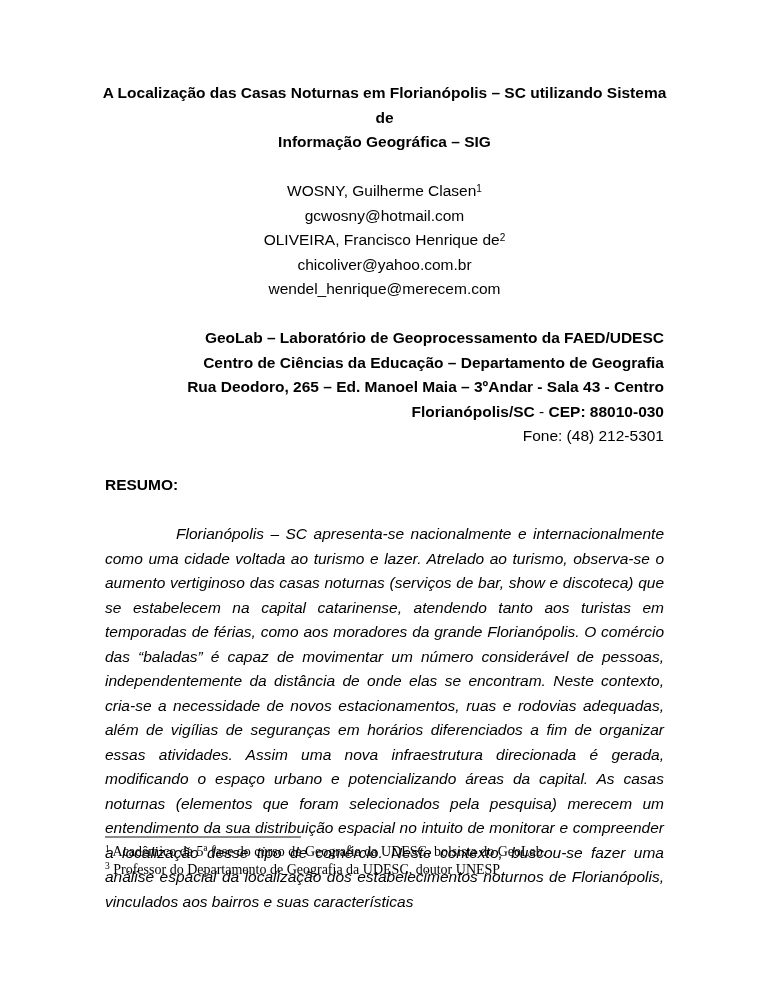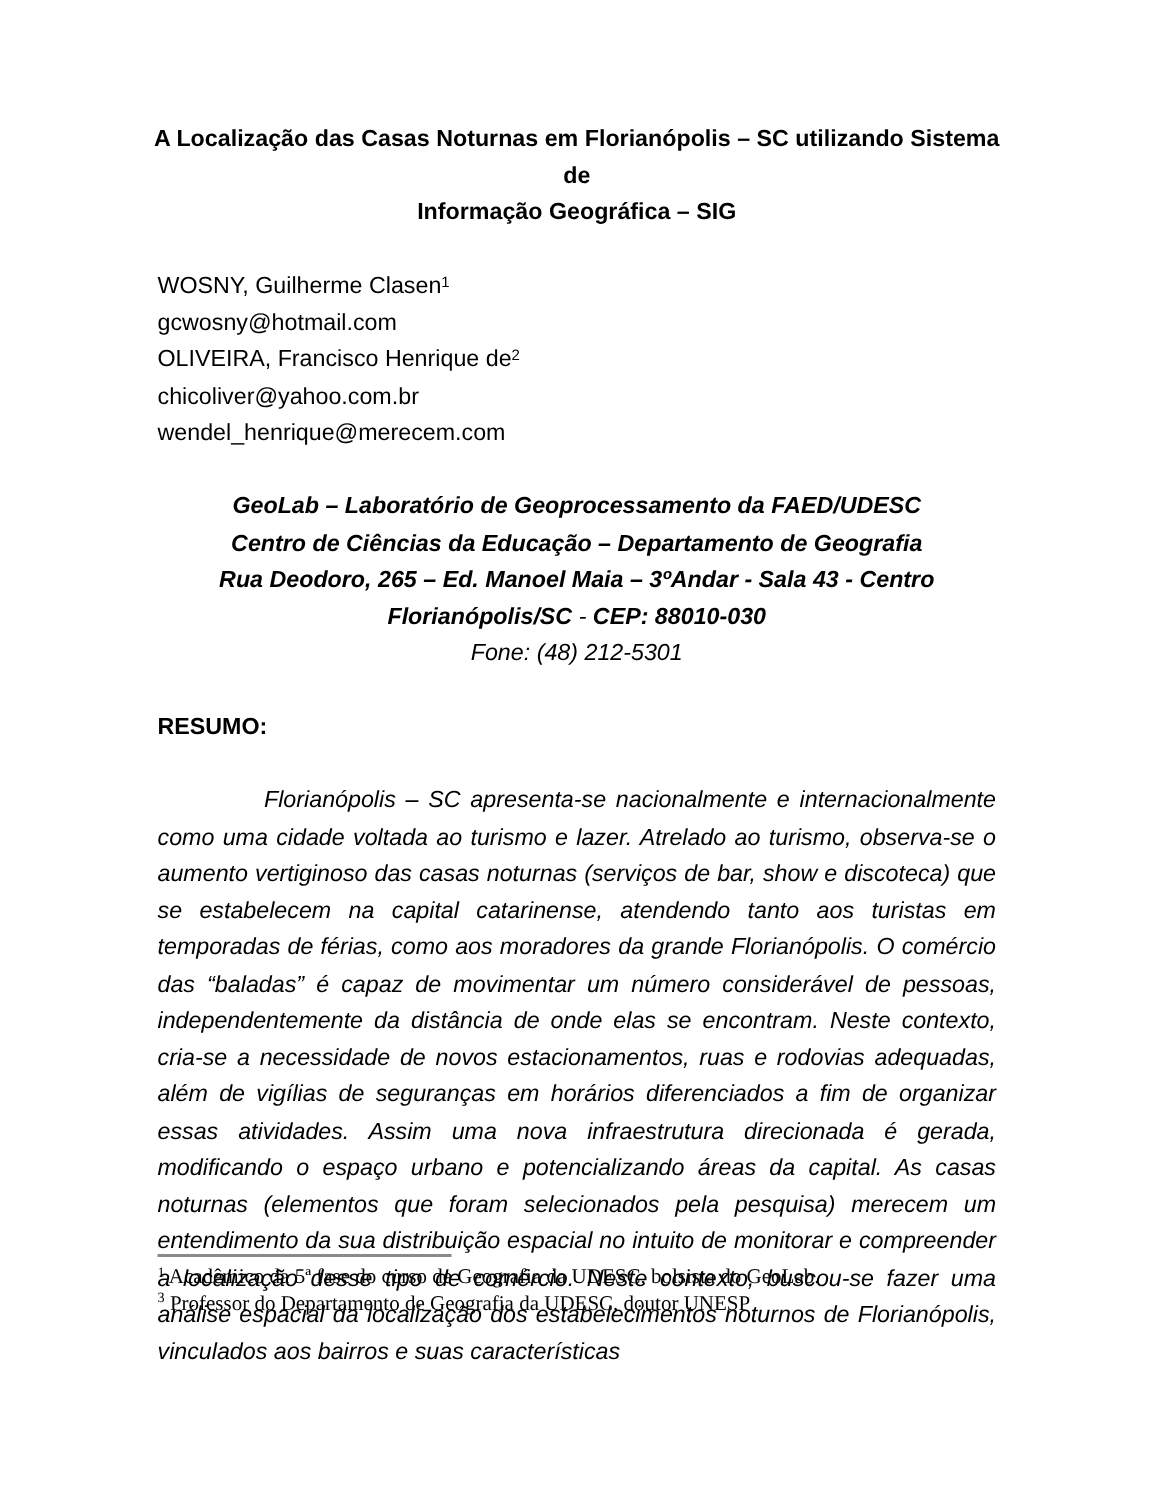--- a/index.html
+++ b/index.html
@@ -15,27 +15,26 @@
     line-height: 24.5px;
     color: #000000;
     overflow: hidden;
   }
   .title {
     font-weight: bold;
     text-align: center;
     margin: 0 -8px 24.5px -8px;
   }
   .authors {
-    text-align: left;
+    text-align: center;
     margin: 0 0 24.5px 0;
   }
   .affiliation {
-    text-align: center;
+    text-align: right;
     margin: 0 0 24.5px 0;
-    font-style: italic;
   }
   .affiliation .bold { font-weight: bold; }
   .resumo-heading {
     font-weight: bold;
     margin: 0 0 24.5px 0;
   }
   .resumo-paragraph {
     text-align: justify;
     text-indent: 71px;
     margin: 0;

